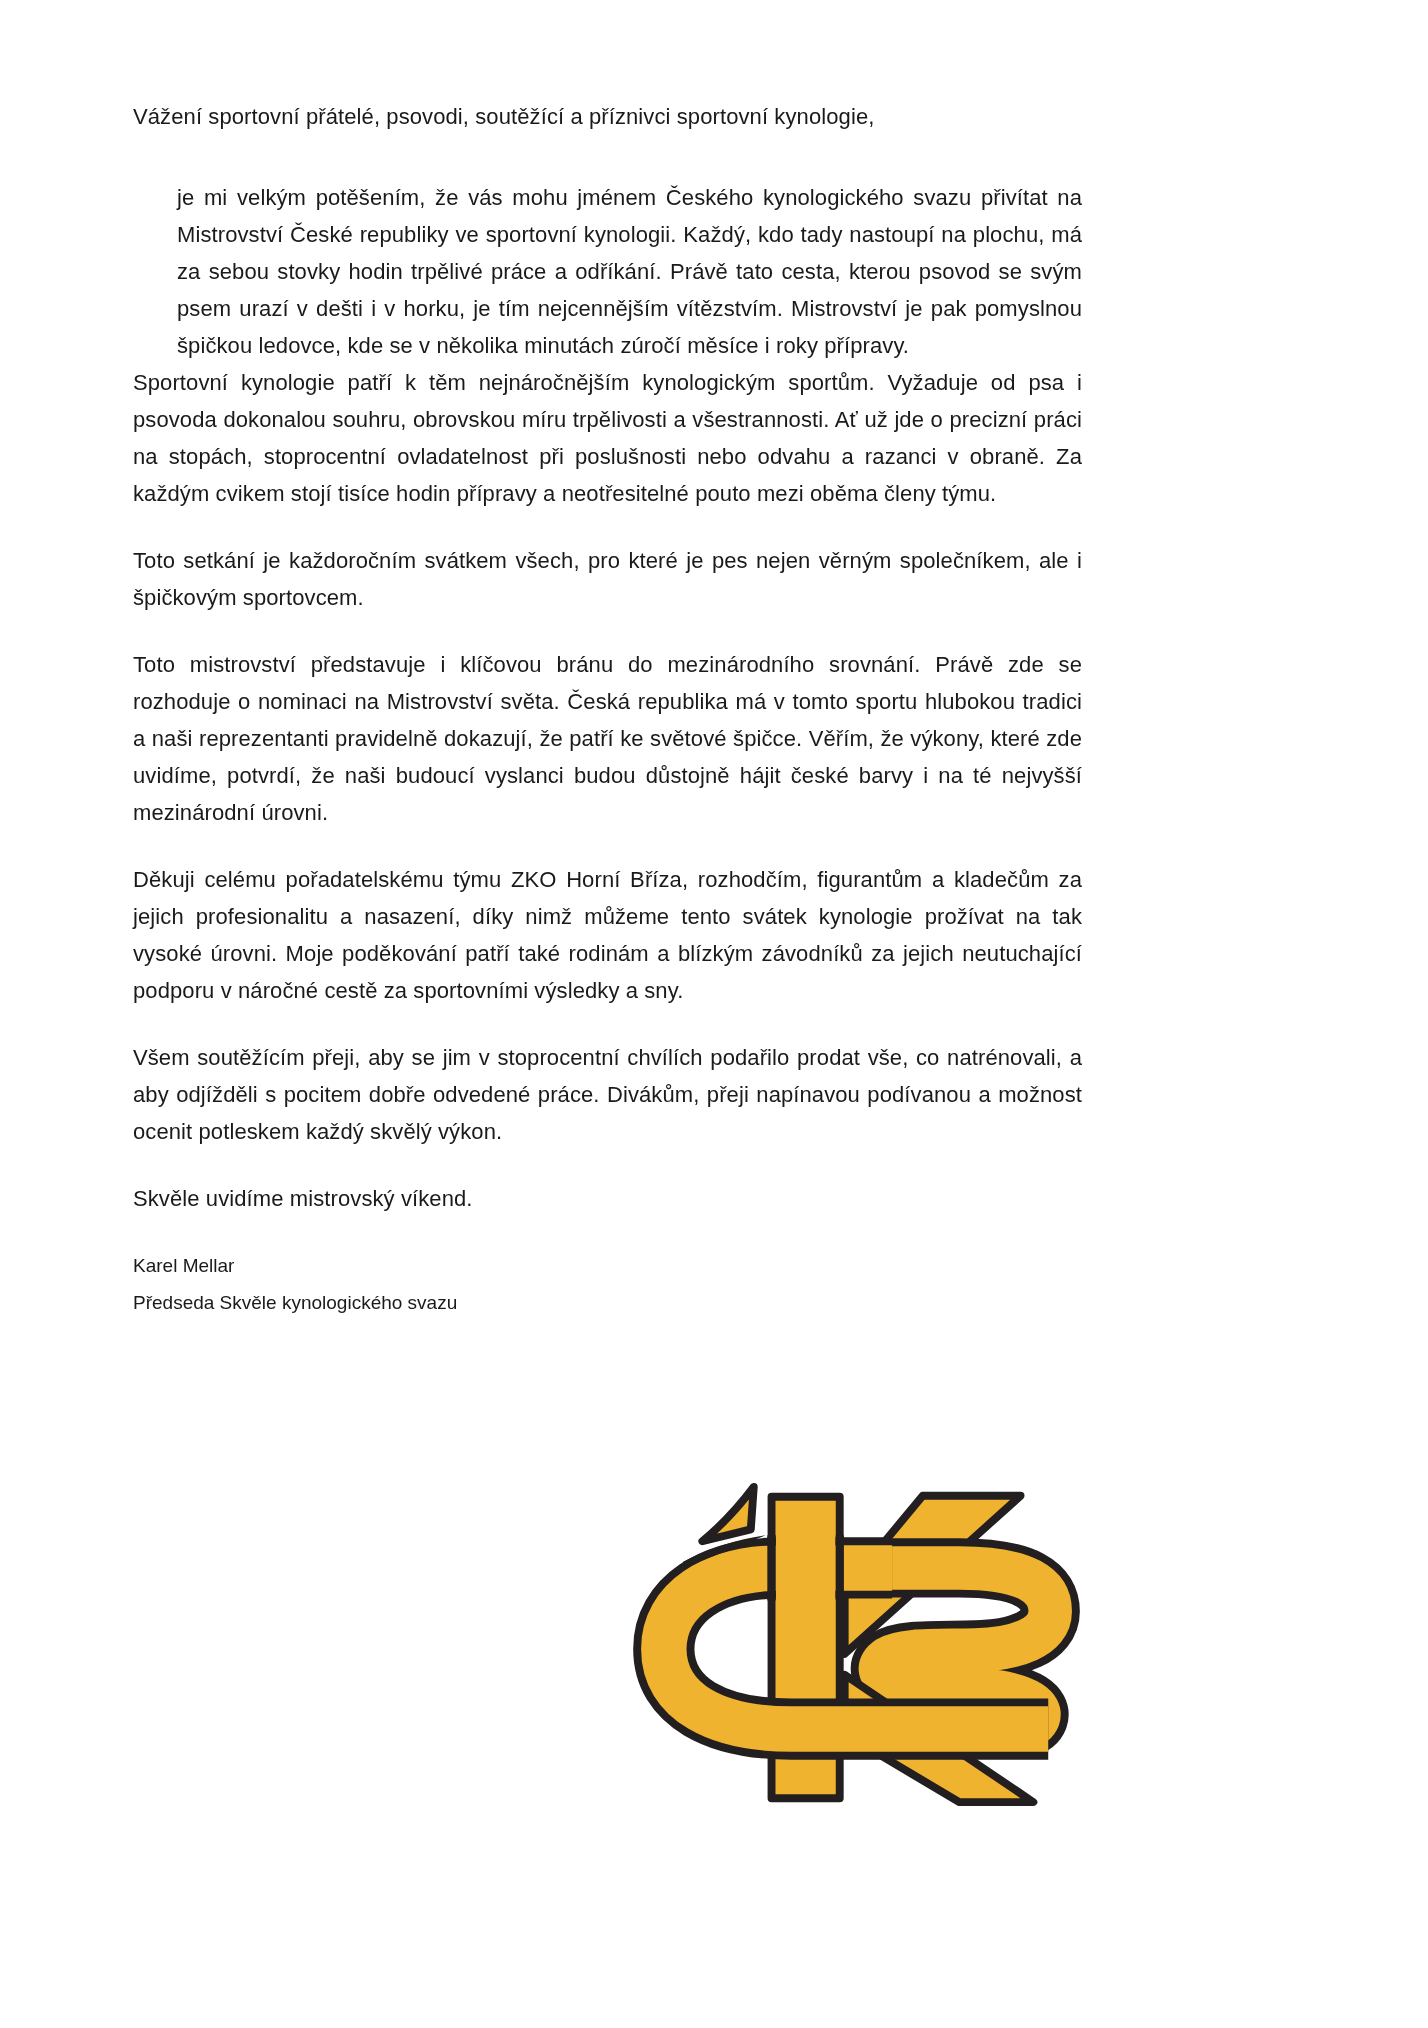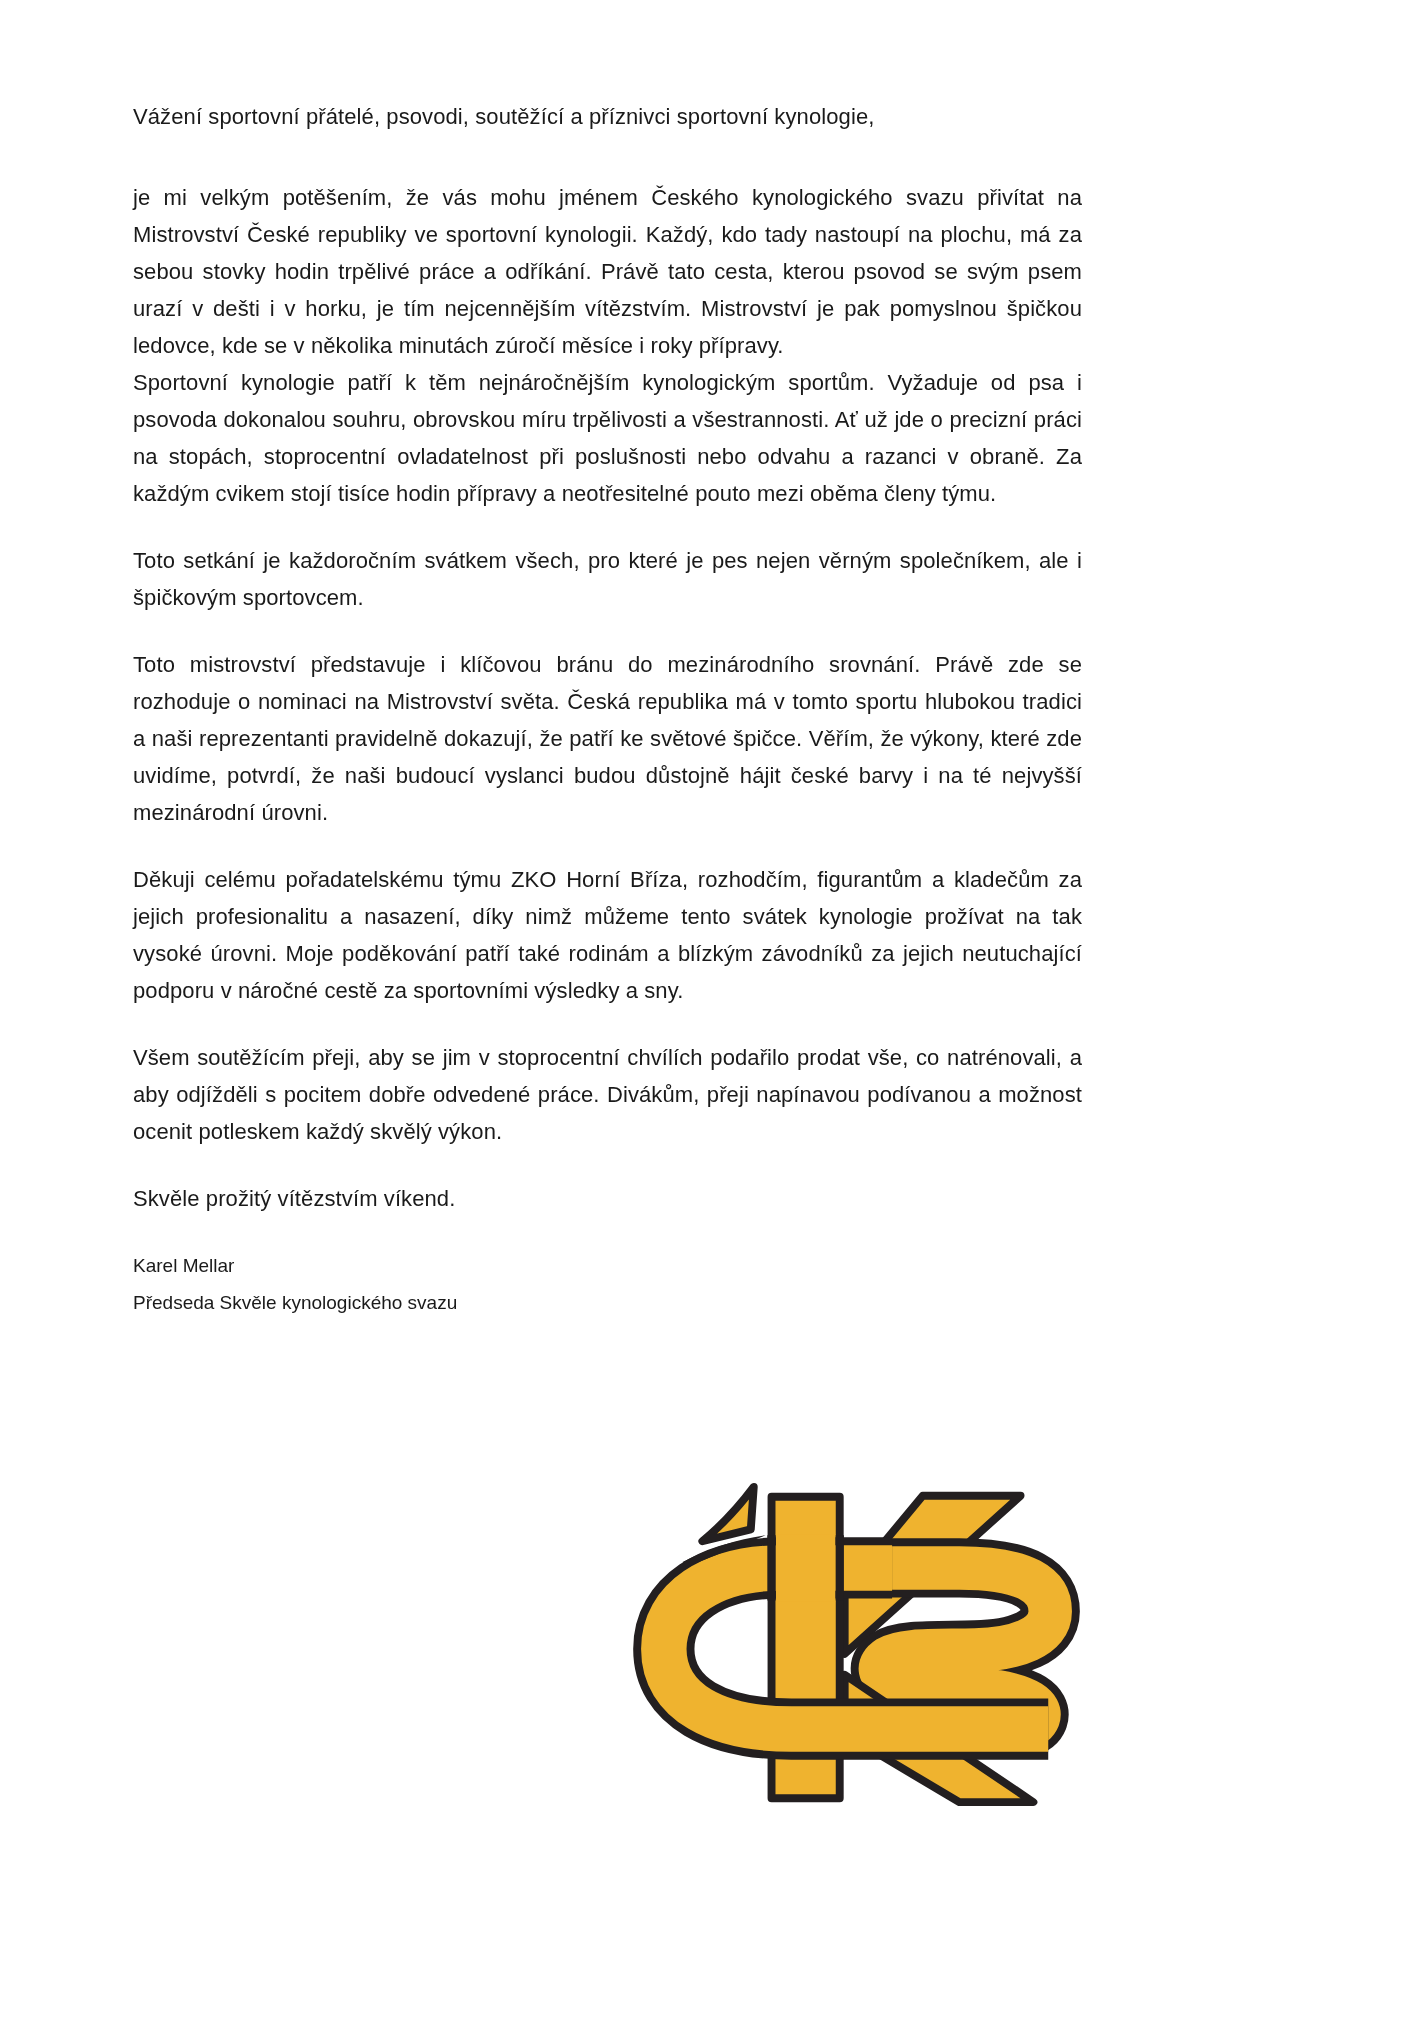--- a/index.html
+++ b/index.html
@@ -22,21 +22,21 @@
     padding:98px 132px 0 133px;
   }
   .para{
     margin:0 0 30px 0;
     font-size:22px;
     line-height:37px;
     text-align:justify;
     letter-spacing:0.1px;
   }
   .para.greeting{margin-bottom:44px;text-align:left;}
-  .para.no-gap{margin-bottom:0;}
+  .para.no-gap{margin-bottom:0;margin-left:44px;}
   .para.closing{margin-bottom:30px;text-align:left;}
   .sig{margin:0;}
   .sigline{
     margin:0;
     font-size:19px;
     line-height:37px;
     text-align:left;
   }
   .logoWrap{
     margin:158px 0 0 500px;
@@ -81,21 +81,21 @@
 
   <p class="para greeting">Vážení sportovní přátelé, psovodi, soutěžící a příznivci sportovní kynologie,</p>
 
   <p class="para no-gap">je mi velkým potěšením, že vás mohu jménem Českého kynologického svazu přivítat na Mistrovství České republiky ve sportovní kynologii. Každý, kdo tady nastoupí na plochu, má za sebou stovky hodin trpělivé práce a odříkání. Právě tato cesta, kterou psovod se svým psem urazí v dešti i v horku, je tím nejcennějším vítězstvím. Mistrovství je pak pomyslnou špičkou ledovce, kde se v několika minutách zúročí měsíce i roky přípravy.</p>
   <p class="para">Sportovní kynologie patří k těm nejnáročnějším kynologickým sportům. Vyžaduje od psa i psovoda dokonalou souhru, obrovskou míru trpělivosti a všestrannosti. Ať už jde o precizní práci na stopách, stoprocentní ovladatelnost při poslušnosti nebo odvahu a razanci v obraně. Za každým cvikem stojí tisíce hodin přípravy a neotřesitelné pouto mezi oběma členy týmu.</p>
   <p class="para">Toto setkání je každoročním svátkem všech, pro které je pes nejen věrným společníkem, ale i špičkovým sportovcem.</p>
   <p class="para">Toto mistrovství představuje i klíčovou bránu do mezinárodního srovnání. Právě zde se rozhoduje o nominaci na Mistrovství světa. Česká republika má v tomto sportu hlubokou tradici a naši reprezentanti pravidelně dokazují, že patří ke světové špičce. Věřím, že výkony, které zde uvidíme, potvrdí, že naši budoucí vyslanci budou důstojně hájit české barvy i na té nejvyšší mezinárodní úrovni.</p>
   <p class="para">Děkuji celému pořadatelskému týmu ZKO Horní Bříza, rozhodčím, figurantům a kladečům za jejich profesionalitu a nasazení, díky nimž můžeme tento svátek kynologie prožívat na tak vysoké úrovni. Moje poděkování patří také rodinám a blízkým závodníků za jejich neutuchající podporu v náročné cestě za sportovními výsledky a sny.</p>
   <p class="para">Všem soutěžícím přeji, aby se jim v stoprocentní chvílích podařilo prodat vše, co natrénovali, a aby odjížděli s pocitem dobře odvedené práce. Divákům, přeji napínavou podívanou a možnost ocenit potleskem každý skvělý výkon.</p>
 
-  <p class="para closing">Skvěle prožitý vítězstvím víkend.</p>
+  <p class="para closing">Skvěle uvidíme mistrovský víkend.</p>
 
   <div class="sig">
     <p class="sigline">Karel Mellar</p>
     <p class="sigline">Předseda Skvěle kynologického svazu</p>
   </div>
 
   <div class="logoWrap">
     <svg viewBox="0 0 455 340" width="450" height="336" aria-label="ČKS">
 
       <path class="solid" d="M293 17 L392 17 L214 177 L214 112 Z"></path>

